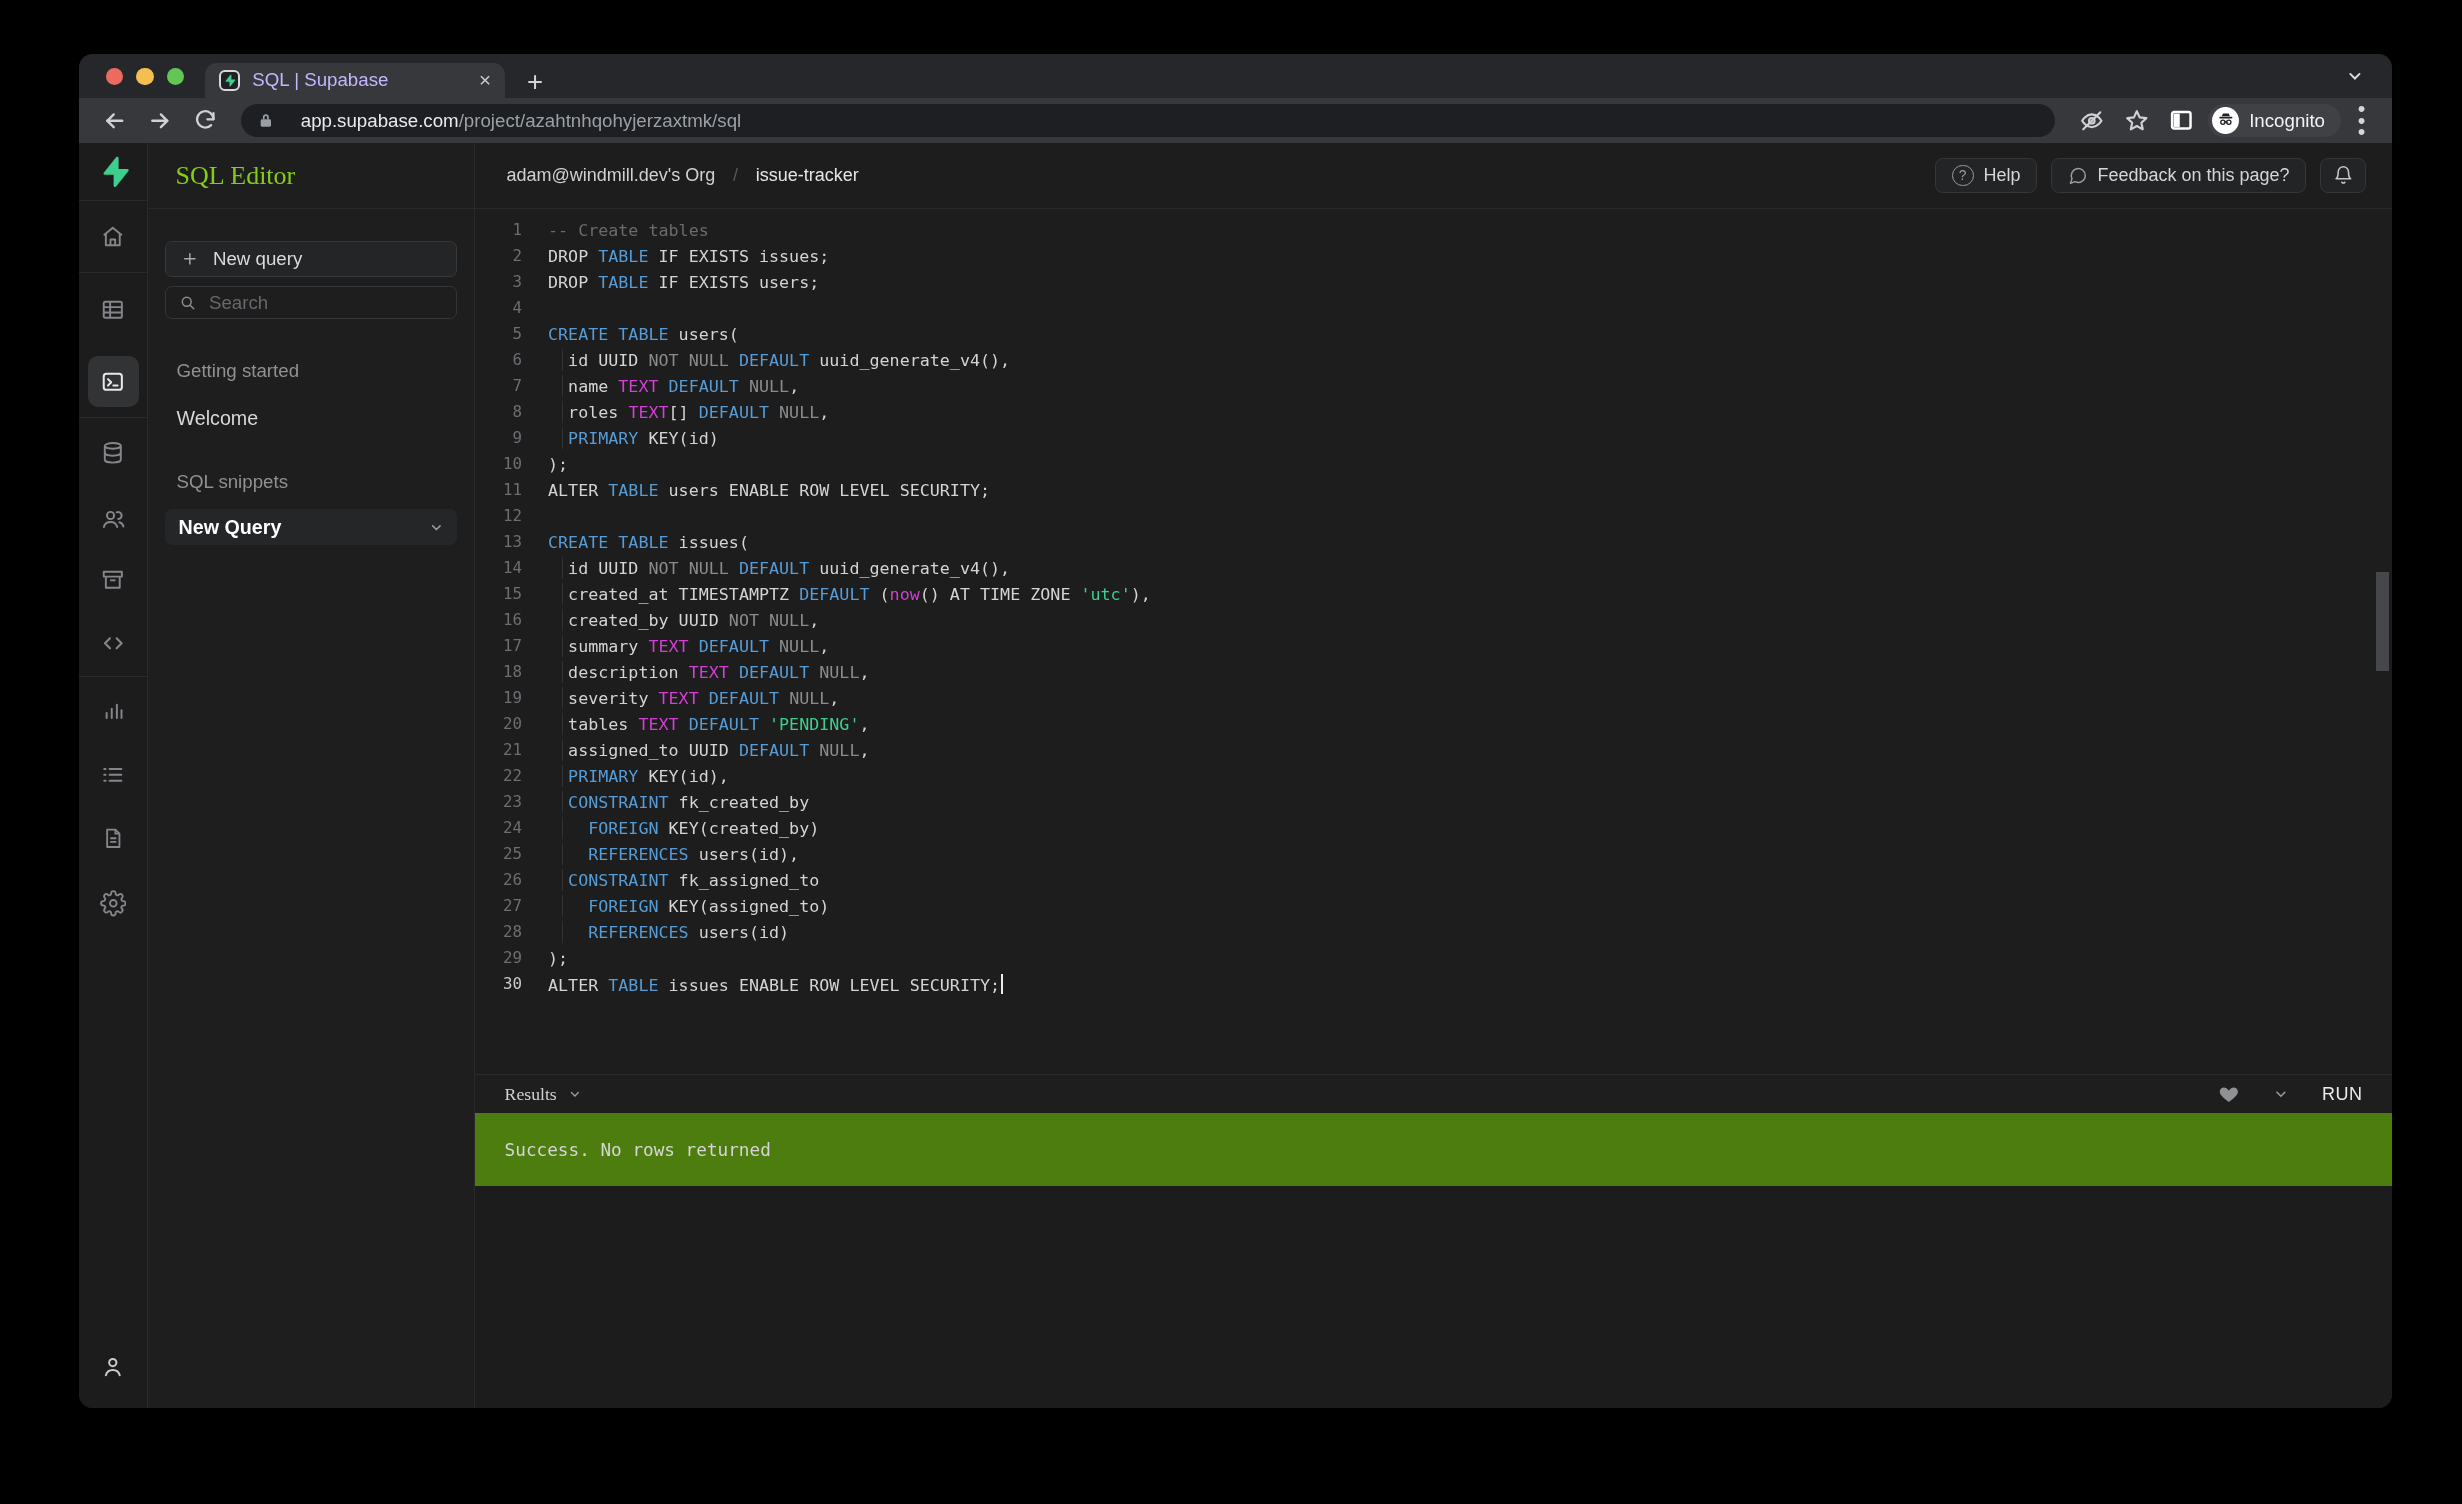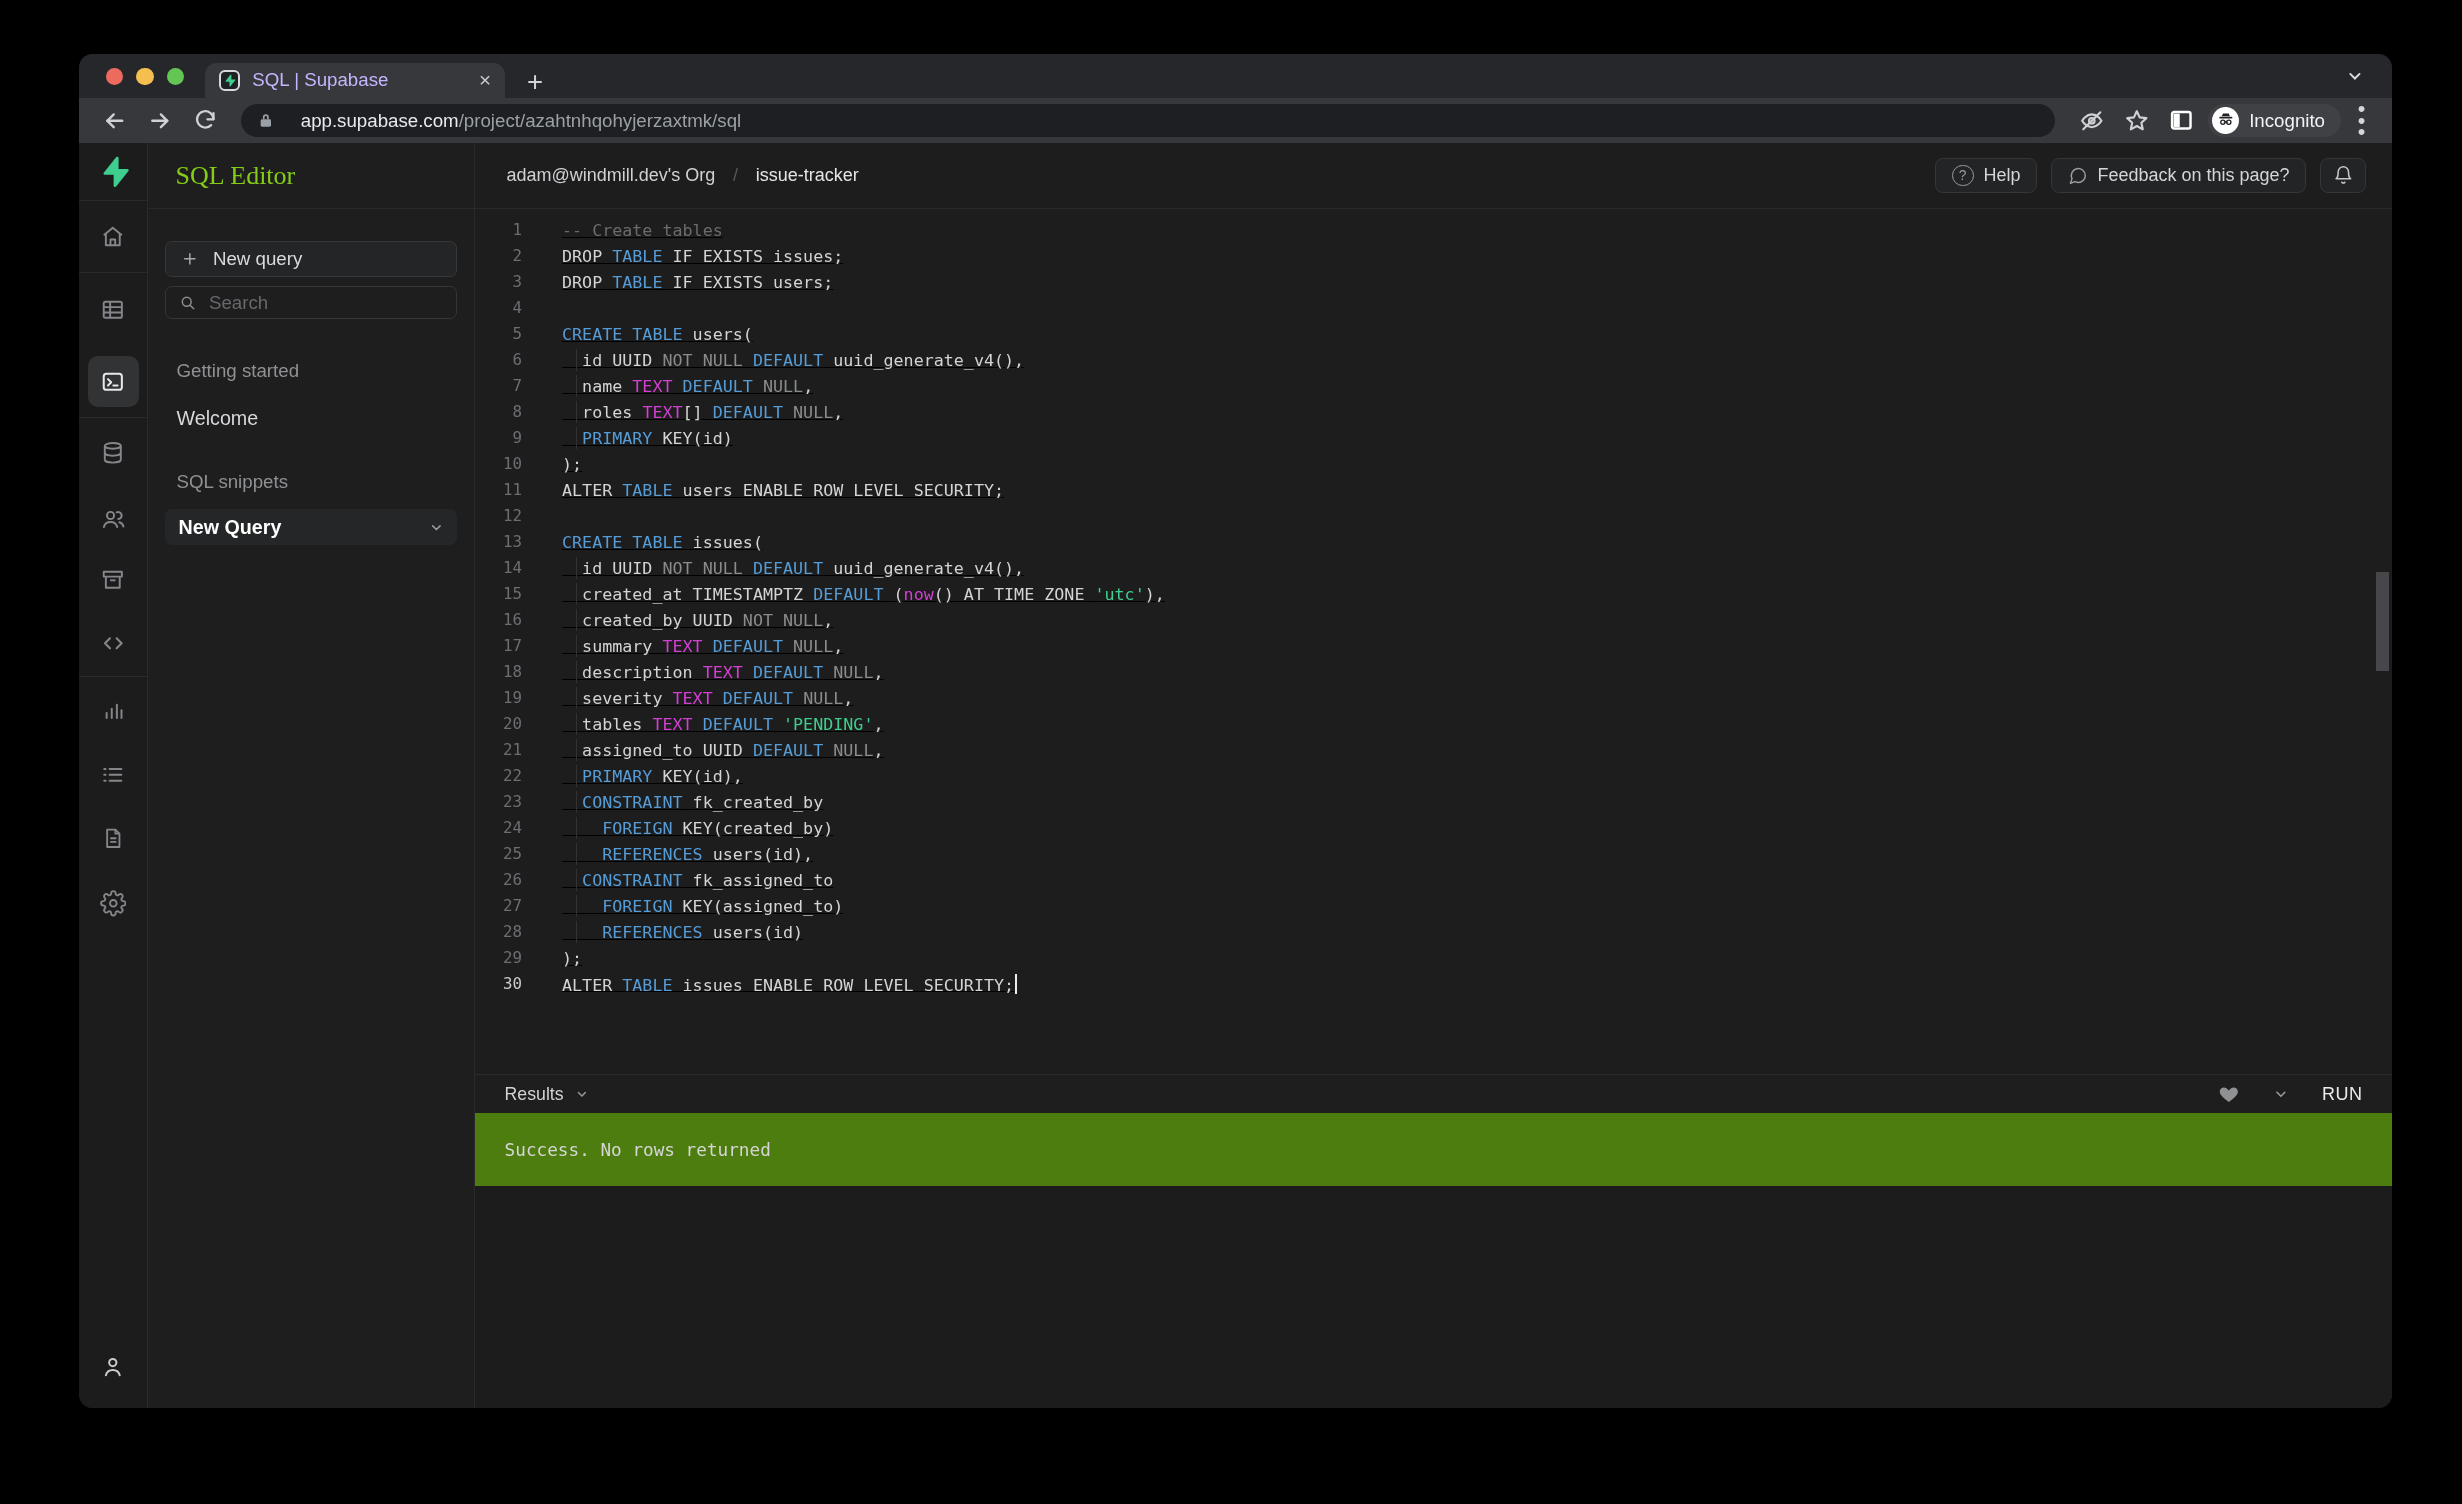--- a/index.html
+++ b/index.html
@@ -53,29 +53,29 @@
   .crumb-org { color:#cfd1d3; } .crumb-sep { color:#55575a; } .crumb-proj { color:#e3e5e7; }
   .hdr-right { margin-left:auto; display:flex; align-items:center; gap:13.8px; }
   .hbtn { height:35px; background:#232425; border:1px solid #353638; border-radius:7.9px; display:flex; align-items:center; gap:9.9px; padding:0 15.8px; color:#d3d5d7; font-size:18px; }
   .qmark { width:21.7px; height:21.7px; border:1.6px solid #9a9c9e; border-radius:50%; color:#9a9c9e; font-size:13.8px; display:flex; align-items:center; justify-content:center; }
 
   
   .editor { position:relative; height:865px; overflow:hidden; padding-top:7.9px; }
   .code-line { display:flex; height:26px; align-items:center; font-family:"DejaVu Sans Mono", monospace; font-size:16.7px; }
   .ln { width:47px; text-align:right; color:#6c6e73; font-size:15.8px; flex:none; }
   .code-line.active .ln { color:#c9cbcd; }
-  .lt { margin-left:40px; white-space:pre; position:relative;text-decoration:underline; }
+  .lt { margin-left:26px; white-space:pre; position:relative; }
   .code-line.g .lt::before { content:""; position:absolute; left:13.8px; top:-1px; bottom:-1px; border-left:1px solid #323234; }
   .tok-w{color:#d4d4d4} .tok-k{color:#569cd6} .tok-y{color:#d43fd4} .tok-s{color:#3ecf8e} .tok-c{color:#6b6b6b} .tok-m{color:#8a8b8d}
   .cursor { display:inline-block; width:2px; height:20.7px; background:#ececec; vertical-align:text-bottom; margin-left:1px; }
   .scroll-thumb { position:absolute; right:3px; top:363px; width:12.8px; height:99px; background:#46474b; }
 
   
   .results-bar { height:39px; border-top:1px solid #2b2b2c; background:#1e1e1f; display:flex; align-items:center; padding:0 29.6px; }
-  .results-label { color:#d0d2d4; font-size:17.7px; display:flex; align-items:center; gap:11.8px; }
+  .results-label { color:#d0d2d4; font-size:17.7px; display:flex; align-items:center; gap:11.8px;font-family:Liberation Serif, serif; }
   .results-label .chev { color:#9a9c9e; font-size:12.8px; }
   .results-right { margin-left:auto; display:flex; align-items:center; gap:33px; }
   .run-btn { color:#e8eaec; font-size:18px; letter-spacing:0.5px; font-weight:500; }
   .output-band { height:73px; background:#4d7c0f; display:flex; align-items:center; padding-left:29.6px; font-family:"DejaVu Sans Mono", monospace; font-size:17.7px; color:#d6d6d6; }
   .bottom-fill { flex:1; background:#1c1c1d; }
 
   svg { display:block; }
 </style>
 </head>
 <body>

